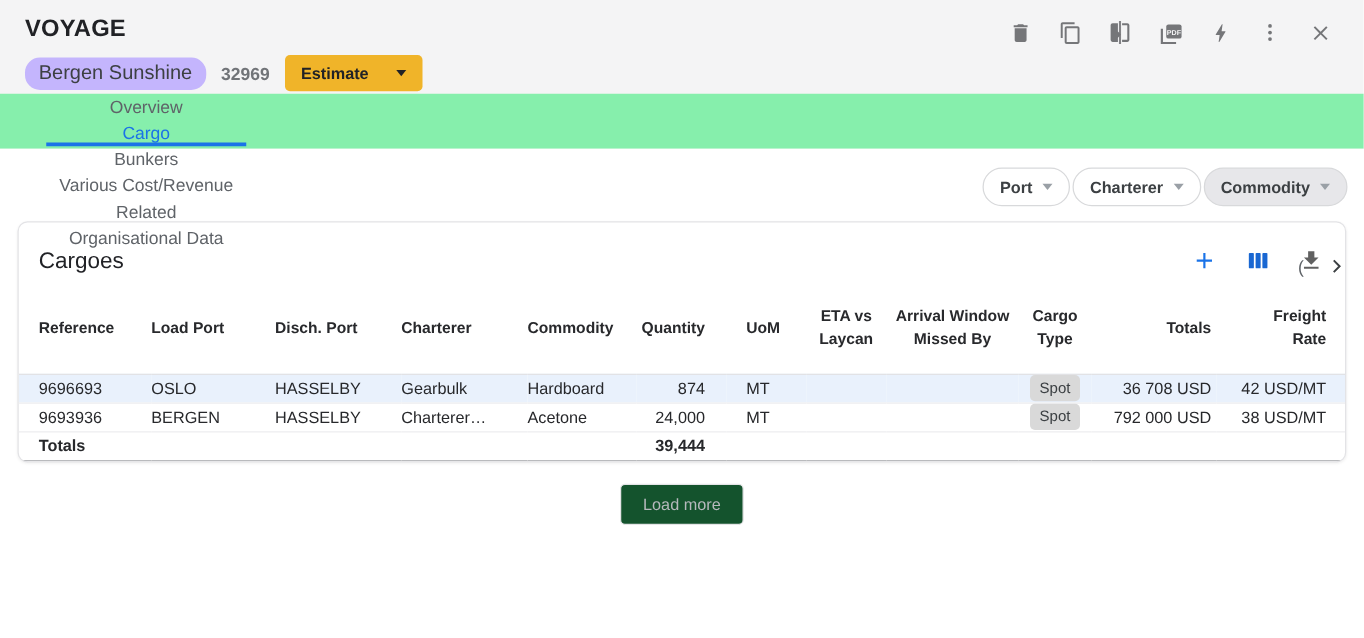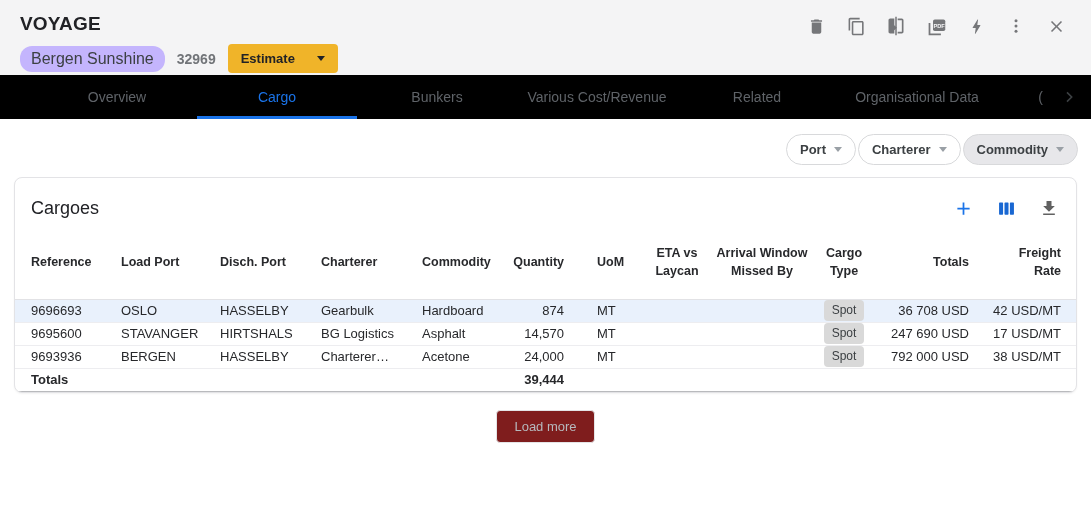--- a/index.html
+++ b/index.html
@@ -14,21 +14,21 @@
   .page-title { font-size:19px; font-weight:700; color:#212226; letter-spacing:.2px; }
   .toolbar { display:flex; align-items:center; gap:18px; margin-top:2px; }
   .tool-btn { background:none; border:none; cursor:pointer; width:22px; height:22px; display:flex; align-items:center; justify-content:center; color:#757679; }
   .tool-btn svg { display:block; }
   .header-row2 { display:flex; align-items:center; gap:12px; padding:7px 24px 2px 20px; }
   .vessel-chip { background:#c4b5fd; border-radius:12px; padding:4px 11px; font-size:16px; color:#3c4043; }
   .voyage-no { font-size:14px; font-weight:600; color:#717478; }
   .estimate-btn { display:flex; align-items:center; gap:22px; background:#F0B429; border:none; border-radius:4px; padding:7px 13px; font-family:inherit; font-size:13px; font-weight:700; color:#212226; cursor:pointer; }
   .caret-down { width:0; height:0; border-left:4px solid transparent; border-right:4px solid transparent; border-top:5px solid currentColor; display:inline-block; }
   
-  .tab-bar { display:flex; align-items:stretch; height:44px; background:#000000; padding-left:37px; }
+  .tab-bar { display:flex; align-items:stretch; height:44px; background:#86efac; padding-left:37px;flex-direction:column; }
   .tab { width:160px; display:flex; align-items:center; justify-content:center; font-size:14px; color:#5f6368; cursor:pointer; border-bottom:3px solid transparent; padding-top:2px; }
   .tab.active { color:#1a73e8; border-bottom-color:#1a73e8; }
   .tab-overflow { margin-left:auto; display:flex; align-items:center; gap:14px; padding-right:10px; }
   .tab-partial { font-size:14px; color:#5f6368; }
   .tab-scroll-btn { background:none; border:none; cursor:pointer; color:#3c4043; width:24px; height:24px; display:flex; align-items:center; justify-content:center; }
   
   .filter-row { display:flex; justify-content:flex-end; gap:2px; padding:15px 13px 9px; background:#fff; }
   .filter-chip { display:flex; align-items:center; gap:8px; height:31px; padding:0 13px; border:1px solid #d8d9db; border-radius:16px; background:#fff; font-family:inherit; font-size:13px; font-weight:600; color:#3c4043; cursor:pointer; }
   .filter-chip .caret-down { color:#9aa0a6; }
   .filter-chip.selected { background:#e7e7ea; }
@@ -50,21 +50,21 @@
   .al { text-align:left; }
   .ar { text-align:right; }
   .ac { text-align:center; }
   .pl16 { padding-left:16px; }
   .pr17 { padding-right:17px; }
   .pr4  { padding-right:4px; }
   .th-freight-rate { padding-left:40px; }
   .badge { display:inline-block; background:#d9d9d9; border-radius:4px; padding:3px 8px; font-size:12px; color:#3c4043; line-height:1.2; }
   
   .load-more-wrap { text-align:center; padding:17px 0 0; }
-  .load-more { background:#7f1d1d; border:1px solid #e4e4e6; border-radius:4px; padding:8px 17px; font-family:inherit; font-size:13px; color:#b6b9bd; cursor:default; }
+  .load-more { background:#14532d; border:1px solid #e4e4e6; border-radius:4px; padding:8px 17px; font-family:inherit; font-size:13px; color:#b6b9bd; cursor:default; }
 </style>
 </head>
 <body>
 
 <div class="app-top">
   <div class="header-row1">
     <div class="page-title">VOYAGE</div>
     <div class="toolbar">
       <button class="tool-btn">
         <svg width="19" height="19" viewBox="0 0 24 24" fill="currentColor">
@@ -214,34 +214,20 @@
         <td class="al">Hardboard</td>
         <td class="ar pr17">874</td>
         <td class="al pl16">MT</td>
         <td class="ac"></td>
         <td class="ac"></td>
         <td class="ac"><span class="badge">Spot</span></td>
         <td class="ar pr4">36 708 USD</td>
         <td class="ar pr17">42 USD/MT</td>
       </tr>
       <tr>
-        <td class="al pl16">9695600</td>
-        <td class="al">STAVANGER</td>
-        <td class="al">HIRTSHALS</td>
-        <td class="al">BG Logistics</td>
-        <td class="al">Asphalt</td>
-        <td class="ar pr17">14,570</td>
-        <td class="al pl16">MT</td>
-        <td class="ac"></td>
-        <td class="ac"></td>
-        <td class="ac"><span class="badge">Spot</span></td>
-        <td class="ar pr4">247 690 USD</td>
-        <td class="ar pr17">17 USD/MT</td>
-      </tr>
-      <tr>
         <td class="al pl16">9693936</td>
         <td class="al">BERGEN</td>
         <td class="al">HASSELBY</td>
         <td class="al">Charterer…</td>
         <td class="al">Acetone</td>
         <td class="ar pr17">24,000</td>
         <td class="al pl16">MT</td>
         <td class="ac"></td>
         <td class="ac"></td>
         <td class="ac"><span class="badge">Spot</span></td>

